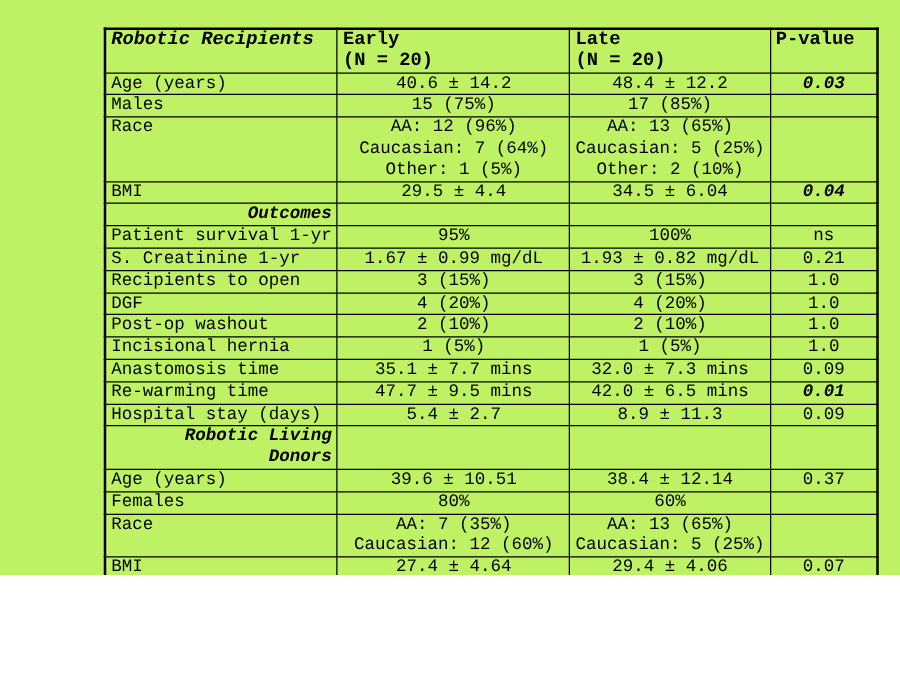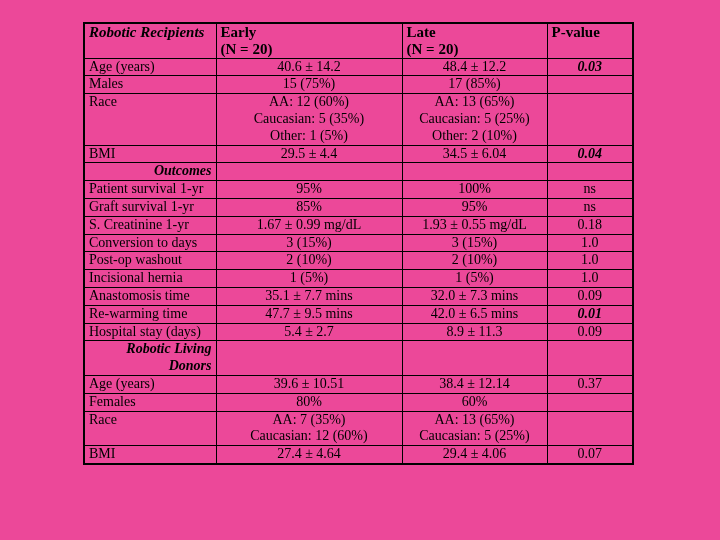--- a/index.html
+++ b/index.html
@@ -1,21 +1,21 @@
 <!DOCTYPE html>
 <html><head>
 <meta charset="utf-8">
 <style>
   html, body { margin: 0; padding: 0; background: #fff; }
   .page {
     position: relative;
     width: 720px;
-    height: 540px;
-    background: #ec4899;
-    font-family: Liberation Serif, serif;
+    height: 460px;
+    background: #bef264;
+    font-family: Liberation Mono, monospace;
     color: #000;
     overflow: hidden;
   }
   table.results {
     position: absolute;
     left: 83px;
     top: 22px;
     border-collapse: collapse;
     table-layout: fixed;
     border: 2px solid #000;
@@ -85,22 +85,22 @@
         </tr>
         <tr>
           <td class="label-cell">Males</td>
           <td class="value-cell">15 (75%)</td>
           <td class="value-cell">17 (85%)</td>
           <td class="value-cell">&nbsp;</td>
         </tr>
         <tr>
           <td class="label-cell">Race</td>
           <td class="value-cell">
-            <div>AA: 12 (60%)</div>
-            <div>Caucasian: 5 (35%)</div>
+            <div>AA: 12 (96%)</div>
+            <div>Caucasian: 7 (64%)</div>
             <div>Other: 1 (5%)</div>
           </td>
           <td class="value-cell">
             <div>AA: 13 (65%)</div>
             <div>Caucasian: 5 (25%)</div>
             <div>Other: 2 (10%)</div>
           </td>
           <td class="value-cell">&nbsp;</td>
         </tr>
         <tr>
@@ -115,35 +115,35 @@
           <td class="value-cell">&nbsp;</td>
           <td class="value-cell">&nbsp;</td>
         </tr>
         <tr>
           <td class="label-cell">Patient survival 1-yr</td>
           <td class="value-cell">95%</td>
           <td class="value-cell">100%</td>
           <td class="value-cell">ns</td>
         </tr>
         <tr>
-          <td class="label-cell">Graft survival 1-yr</td>
-          <td class="value-cell">85%</td>
-          <td class="value-cell">95%</td>
-          <td class="value-cell">ns</td>
-        </tr>
-        <tr>
           <td class="label-cell">S. Creatinine 1-yr</td>
           <td class="value-cell">1.67 ± 0.99 mg/dL</td>
-          <td class="value-cell">1.93 ± 0.55 mg/dL</td>
-          <td class="value-cell">0.18</td>
-        </tr>
-        <tr>
-          <td class="label-cell">Conversion to days</td>
+          <td class="value-cell">1.93 ± 0.82 mg/dL</td>
+          <td class="value-cell">0.21</td>
+        </tr>
+        <tr>
+          <td class="label-cell">Recipients to open</td>
           <td class="value-cell">3 (15%)</td>
           <td class="value-cell">3 (15%)</td>
+          <td class="value-cell">1.0</td>
+        </tr>
+        <tr>
+          <td class="label-cell">DGF</td>
+          <td class="value-cell">4 (20%)</td>
+          <td class="value-cell">4 (20%)</td>
           <td class="value-cell">1.0</td>
         </tr>
         <tr>
           <td class="label-cell">Post-op washout</td>
           <td class="value-cell">2 (10%)</td>
           <td class="value-cell">2 (10%)</td>
           <td class="value-cell">1.0</td>
         </tr>
         <tr>
           <td class="label-cell">Incisional hernia</td>

